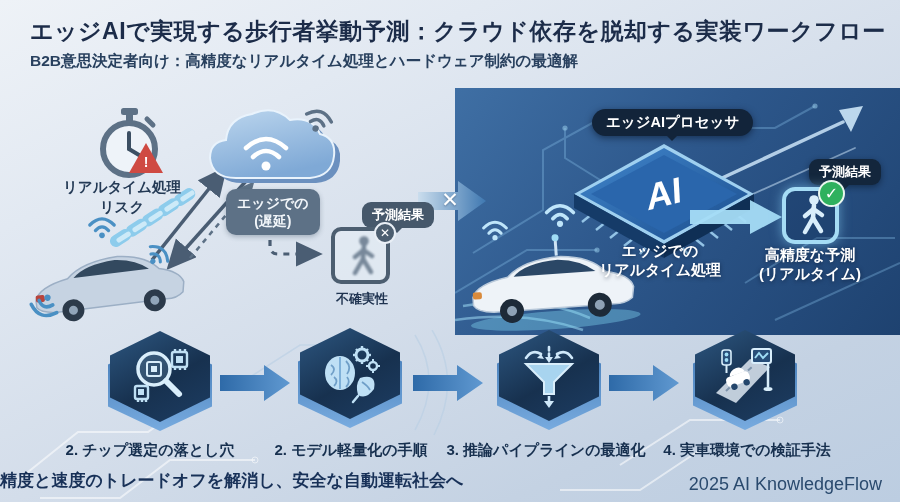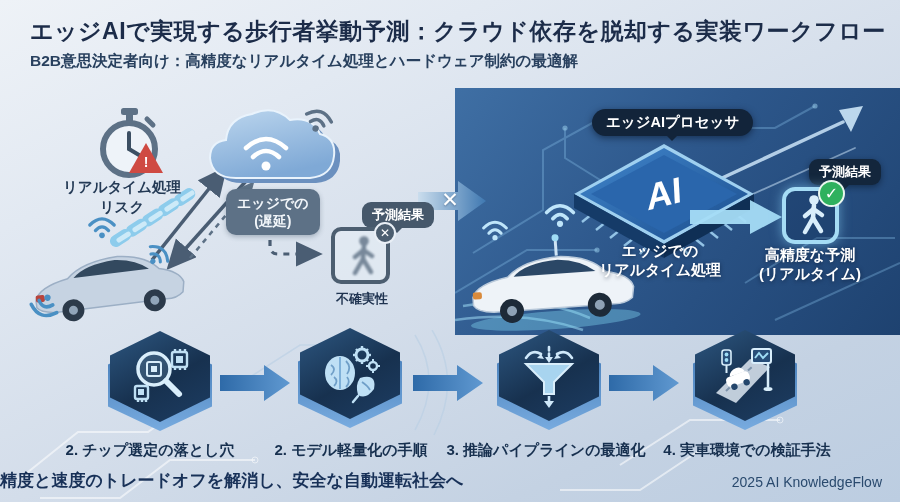--- a/index.html
+++ b/index.html
@@ -53,21 +53,21 @@
   
   .hex { position:absolute; width:104px; height:100px; z-index:4; }
   .hex-base, .hex-top { position:absolute; clip-path:polygon(50% 0,100% 27%,100% 73%,50% 100%,0 73%,0 27%); }
   .hex-base { left:0; top:9px; width:104px; height:91px; background:linear-gradient(180deg,#3f77b4,#78abdf); }
   .hex-top { left:2px; top:0; width:100px; height:91px; background:linear-gradient(150deg,#2d5781 0%,#17314f 55%,#1d3d63 100%); }
   .hex-icon { position:absolute; left:21px; top:15px; z-index:5; }
   .step-label { position:absolute; top:441px; text-align:center; font-size:15px; font-weight:bold; color:#17304f; z-index:5; white-space:nowrap; }
   .flow-arrow { position:absolute; top:363px; z-index:4; }
 
   .tagline { position:absolute; left:0; top:469px; width:900px; font-size:17px; font-weight:bold; color:#183158; z-index:5; }
-  .credit { position:absolute; right:18px; top:474px; font-size:14px; color:#2a4a6e; z-index:5; }
+  .credit { position:absolute; right:18px; top:474px; font-size:18px; color:#2a4a6e; z-index:5; }
 
   svg { display:block; }
 </style>
 </head>
 <body>
 
 <div id="stage">
 
   <svg class="abs" style="left:0;top:330px;z-index:0" width="900" height="172" viewBox="0 0 900 172">
     <g stroke="#ffffff" stroke-width="2" fill="none" opacity="0.55">

